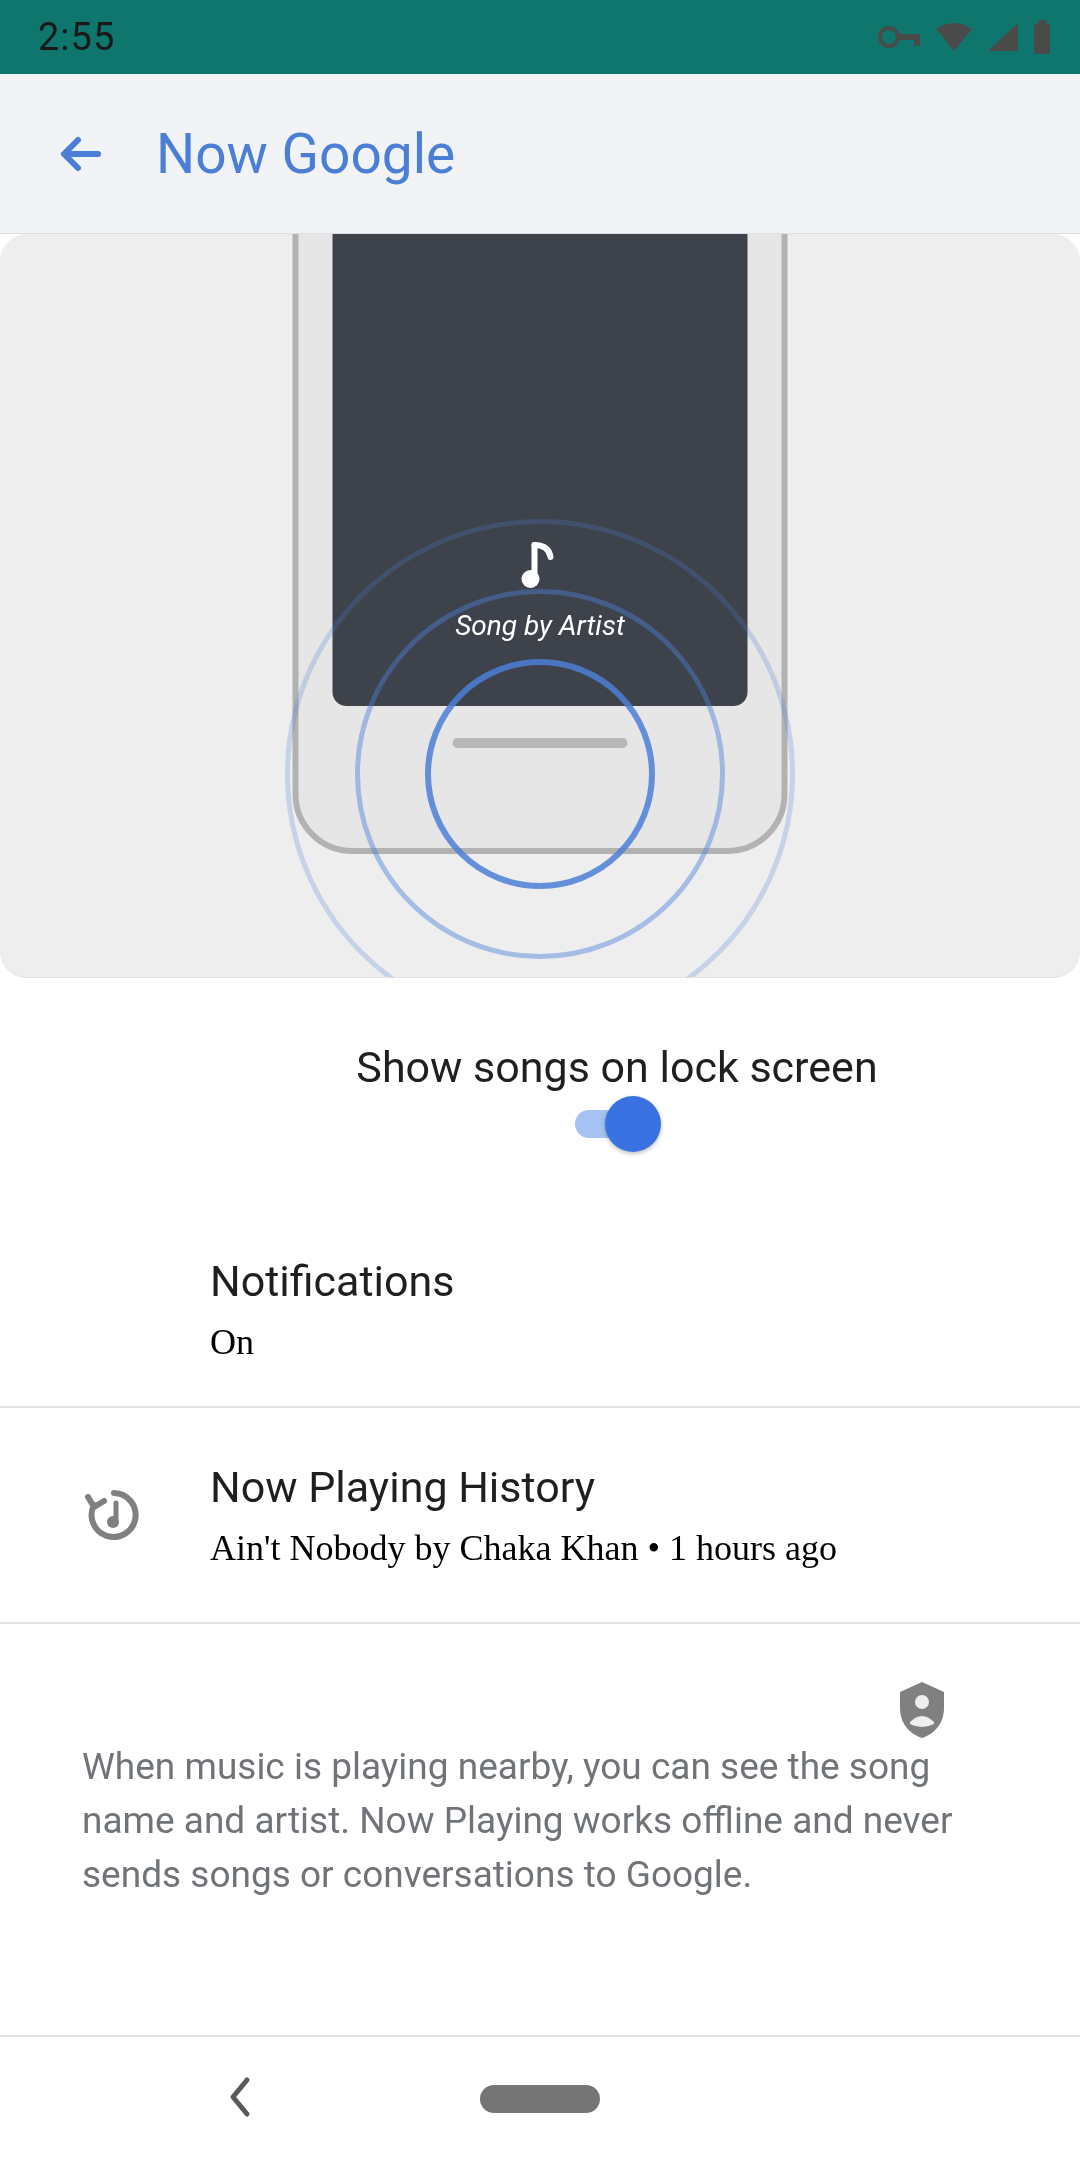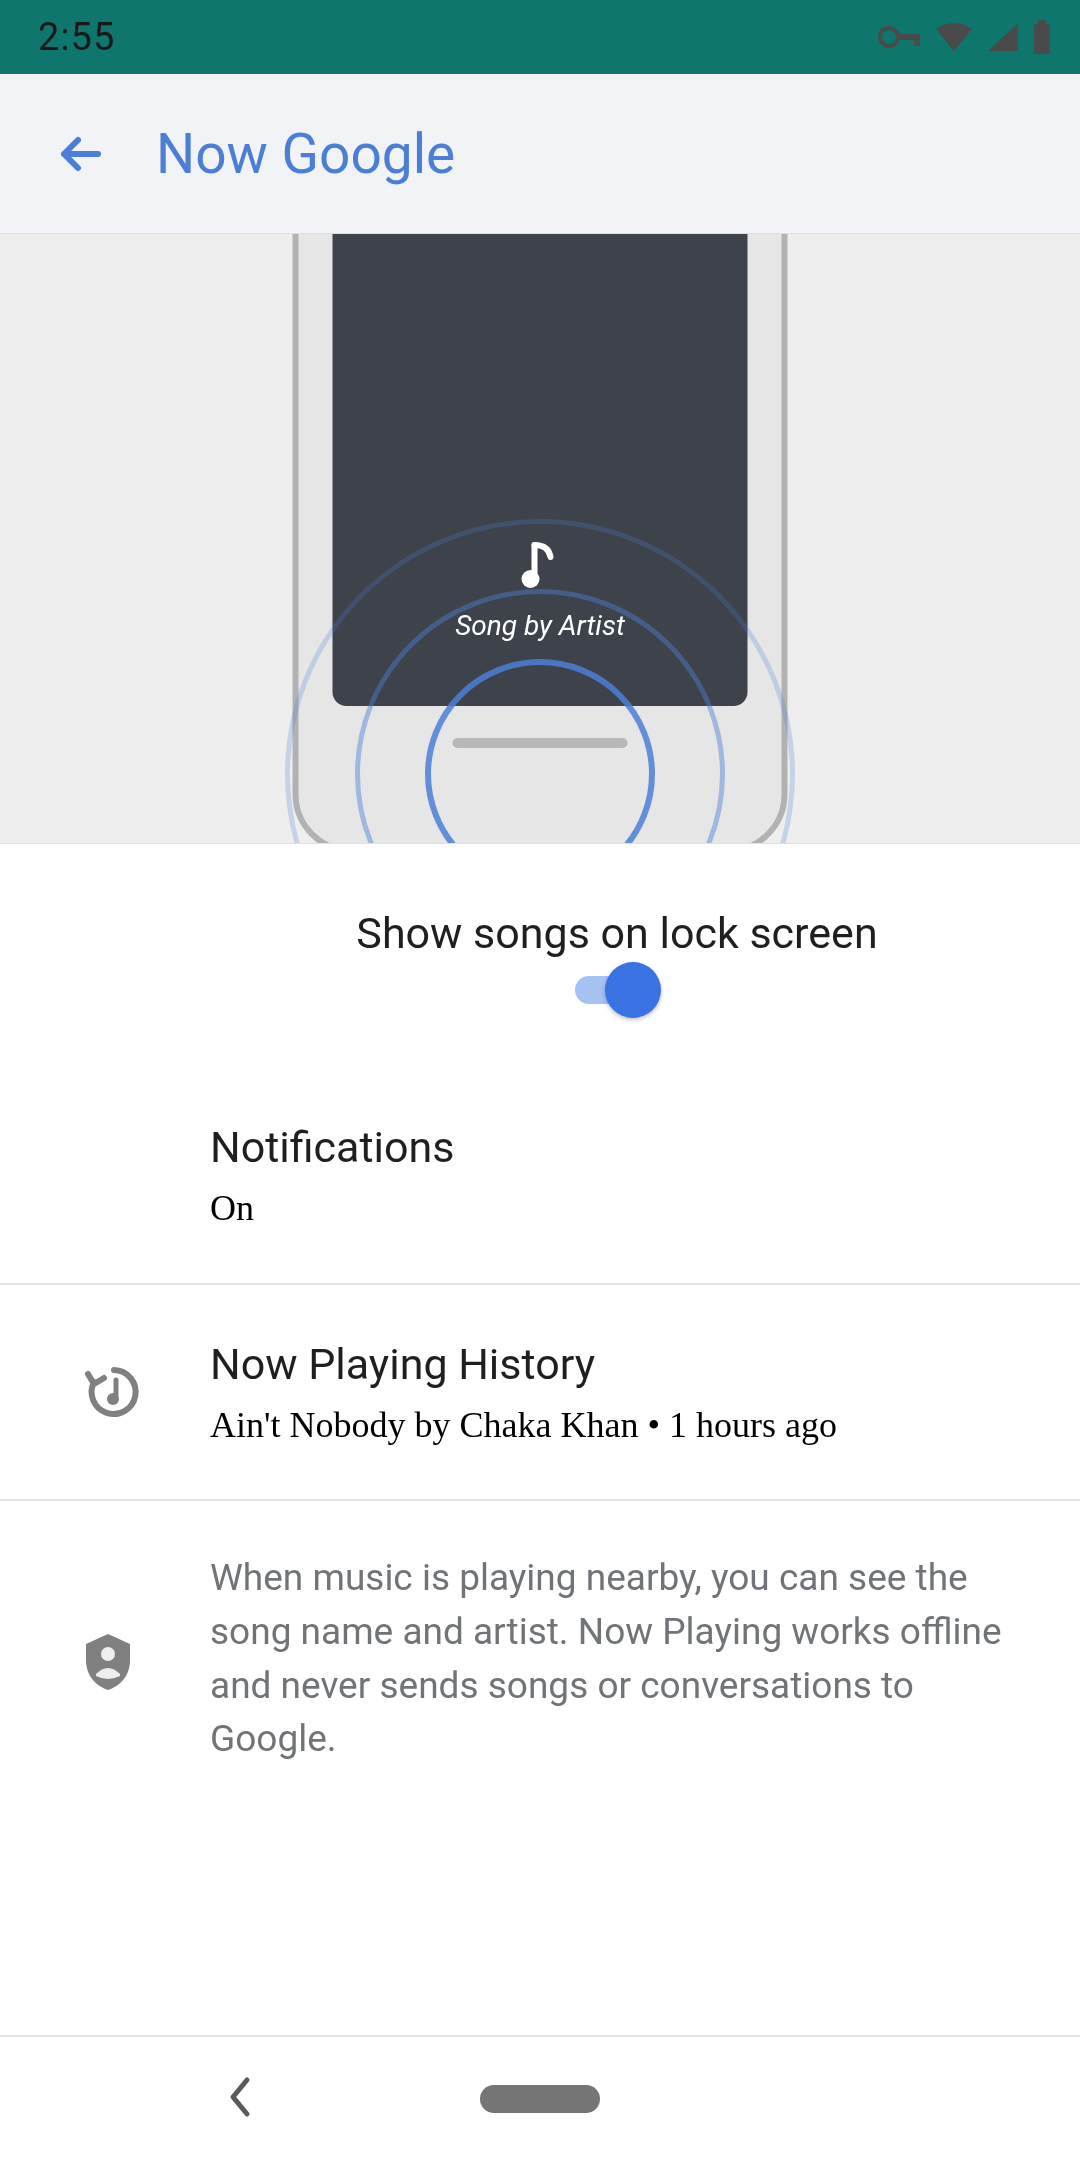--- a/index.html
+++ b/index.html
@@ -10,21 +10,21 @@
   .status-time { font-size: 38px; color: #191919; font-weight: 400; letter-spacing: 1px; }
   .status-icons { display: flex; align-items: center; gap: 12px; }
   .status-icons svg { display: block; }
 
   
   .app-bar { height: 160px; background: #f1f3f6; display: flex; align-items: center; padding: 0 38px; border-bottom: 1px solid #dcdee2; }
   .back-btn { width: 84px; height: 84px; display: flex; align-items: center; justify-content: center; cursor: pointer; }
   .app-title { font-size: 55px; color: #4b7ed6; font-weight: 400; margin-left: 34px; font-family: "Product Sans", Roboto, sans-serif; }
 
   
-  .hero { height: 610px; background: #eeeeee; position: relative; overflow: hidden; border-bottom: 1px solid #e2e2e2; }
+  .hero { height: 744px; background: #eeeeee; position: relative; overflow: hidden; border-bottom: 1px solid #e2e2e2; border-radius: 27px; }
   .hero-inner { position: absolute; left: 50%; top: -280px; transform: translateX(-50%); }
   .phone-outline { width: 495px; height: 900px; border: 6px solid #b2b2b2; border-radius: 60px; background: #e6e6e6; padding: 36px 34px 100px; }
   .phone-inner { width: 100%; height: 100%; background: #e6e6e6; border-radius: 24px; display: flex; flex-direction: column; }
   .phone-screen { flex: 1; background: #3e424a; border-radius: 14px; display: flex; flex-direction: column; align-items: center; justify-content: flex-end; padding-bottom: 64px; }
   .phone-note { margin-bottom: 20px; }
   .phone-song { color: #fff; font-style: italic; font-size: 28px; font-weight: 400; }
   .phone-home { width: 175px; height: 10px; background: #b8b8b8; border-radius: 5px; margin: 32px auto 0; }
   .ripples { position: absolute; left: 50%; top: 540px; transform: translateX(-50%); }
   .ripple { position: absolute; border: 5px solid rgba(75,126,214,0.55); border-radius: 50%; left: 50%; top: 50%; transform: translate(-50%,-50%); }
   .ripple.r1 { width: 230px; height: 230px; border-width: 6px; border-color: rgba(75,126,214,0.85); }
@@ -32,23 +32,23 @@
   .ripple.r3 { width: 510px; height: 510px; border-color: rgba(75,126,214,0.25); }
 
   
   .setting-row { display: flex; align-items: center; padding: 44px 56px 44px 210px; min-height: 140px; border-bottom: 0; }
   .setting-row.with-icon { padding-left: 82px; }
   .setting-row .title { font-size: 43px; color: #1f1f1f; line-height: 1.35; }
   .setting-row .subtitle { font-size: 36px; color: #000000; margin-top: 8px; line-height: 1.35; font-family: Liberation Serif, serif; }
   .divider { height: 2px; background: #e3e3e3; }
   
   .row1 { padding-top: 60px; padding-bottom: 60px; flex-direction: column; }
-  .row2 { padding-top: 40px; padding-bottom: 50px; }
+  .row2 { padding-top: 40px; padding-bottom: 39px; }
   .row3 { padding-top: 50px; padding-bottom: 50px; align-items: center; }
-  .row4 { padding-top: 50px; align-items: center; border-bottom: none; }
+  .row4 { padding-top: 50px; align-items: flex-end; border-bottom: none; flex-direction: column; }
   
   .row-text { flex: 1; }
   .row-icon { width: 128px; display: flex; align-items: center; justify-content: flex-start; }
   
   
   .switch { position: relative; width: 84px; height: 56px; flex: 0 0 auto; }
   .switch-track { position: absolute; left: 0; top: 14px; width: 70px; height: 28px; background: #a5c2f3; border-radius: 14px; }
   .switch-thumb { position: absolute; right: -2px; top: 0; width: 56px; height: 56px; background: #3a72e3; border-radius: 50%; box-shadow: 0 2px 4px rgba(0,0,0,0.25); }
 
   .info-text { font-size: 37px; color: #707479; line-height: 1.45; }

